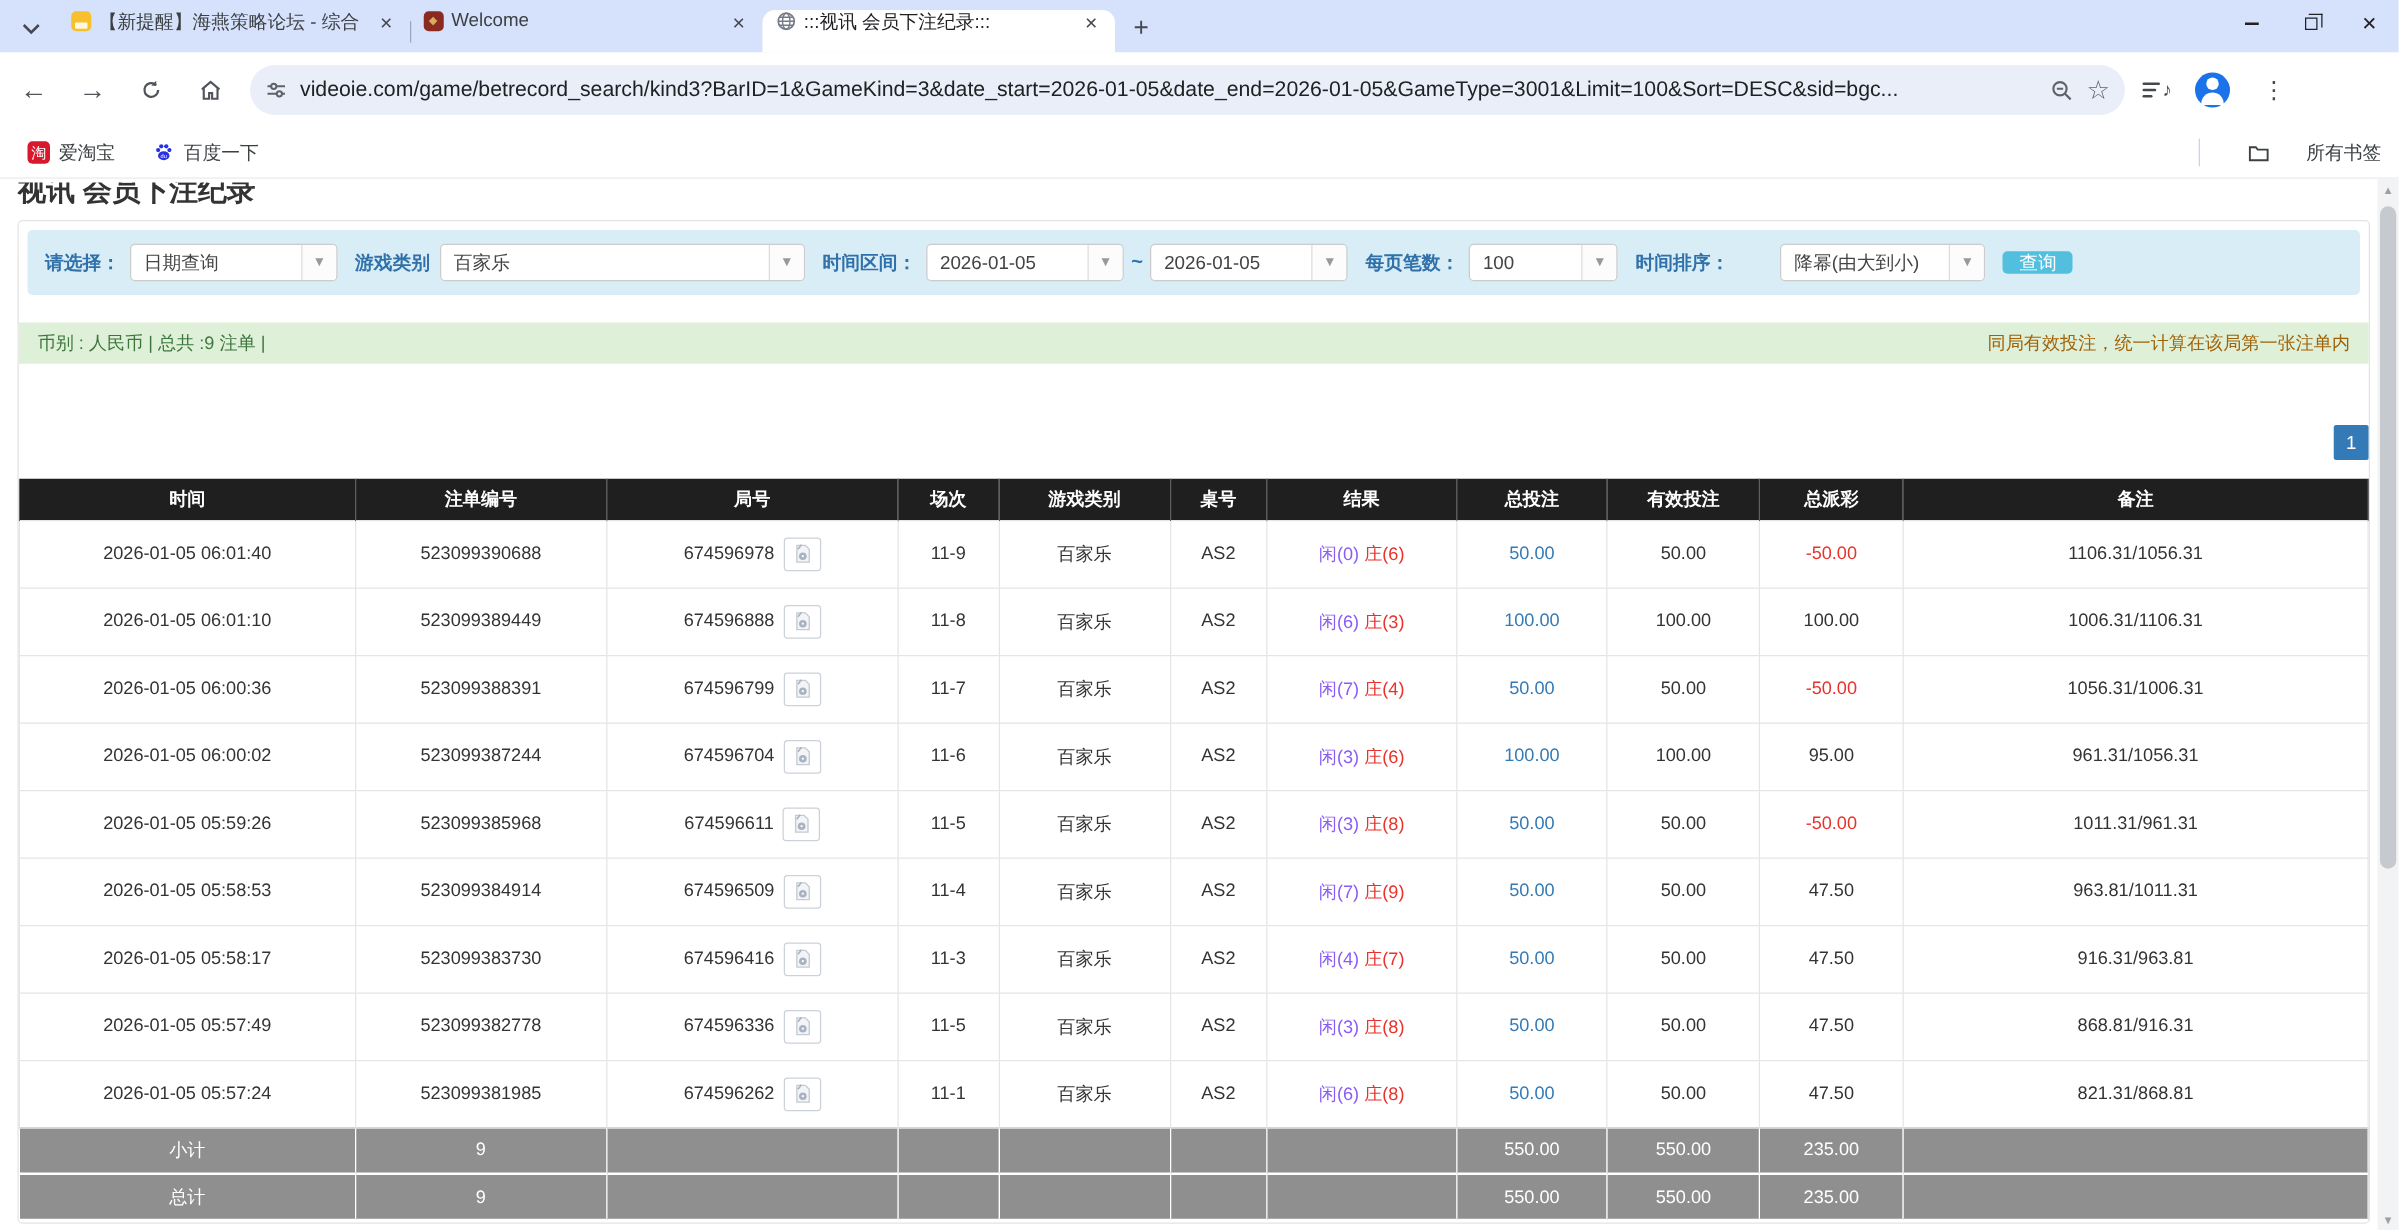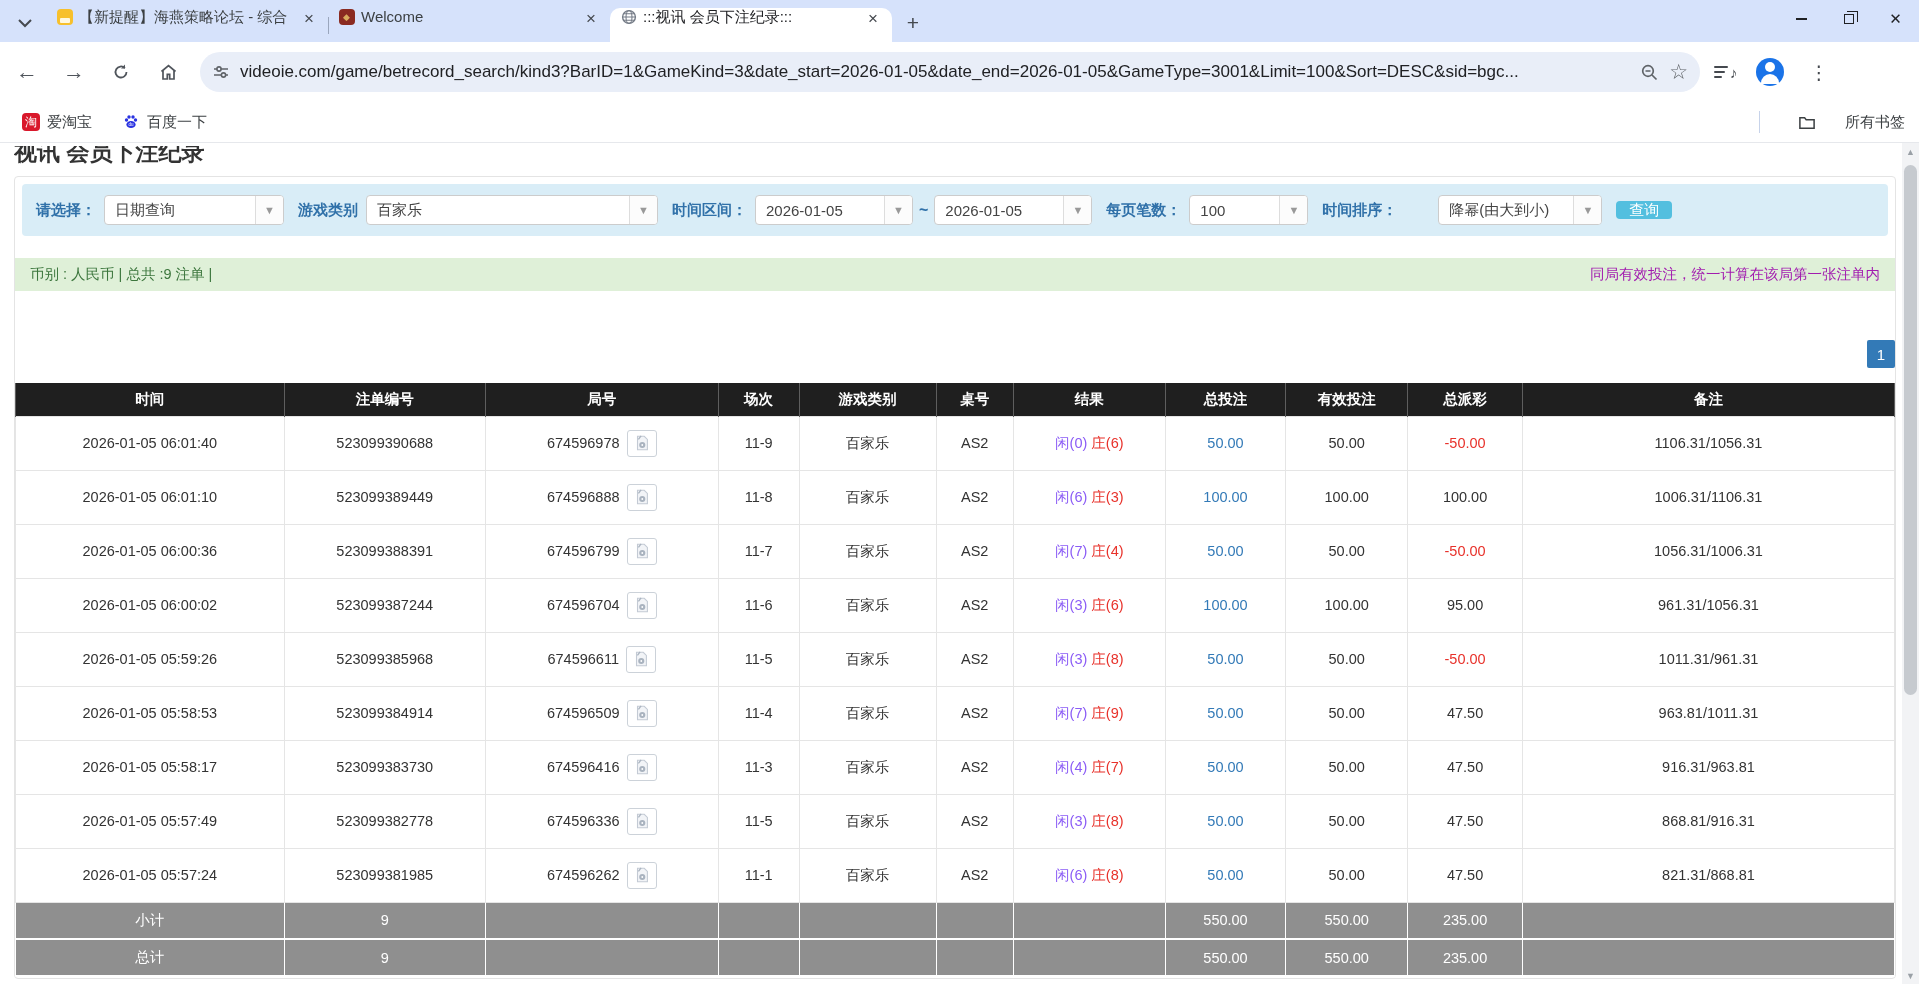--- a/index.html
+++ b/index.html
@@ -51,27 +51,27 @@
   .page-title-clip { height:23px; overflow:hidden; margin:3px 0 0 14px; }
   .page-title-clip h1 { font-size:23px; font-weight:bold; color:#333; margin-top:-9px; white-space:nowrap; }
   .panel { margin:7px 23px 0 14px; border:1px solid #e4e4e4; border-radius:4px; height:803px; overflow:hidden; }
 
   .filterbar { margin:7px; background:#d9edf7; border-radius:4px; height:52px; display:flex; align-items:center; padding:0 14px; white-space:nowrap; }
   .flabel { color:#3071a9; font-weight:bold; font-size:15px; margin:0 8px 0 14px; }
   .flabel:first-child { margin-left:0; }
   .fselect { background:#fff; border:1px solid #ccc; border-radius:4px; height:30px; display:flex; align-items:center; overflow:hidden; }
   .fselect .val { padding:0 10px; font-size:15px; color:#444; flex:1; }
   .fselect .caret { width:28px; align-self:stretch; border-left:1px solid #ddd; background:#fcfcfc; color:#999; font-size:11px; display:flex; align-items:center; justify-content:center; }
-  .w-select { width:180px;gap:20px; } .w-game { width:292px; } .w-date { width:158px; } .w-pp { width:119px;gap:20px; } .w-sort { width:164px;margin-left:33px; }
+  .w-select { width:166px;gap:20px; } .w-game { width:292px; } .w-date { width:158px; } .w-pp { width:119px;gap:20px; } .w-sort { width:164px;margin-left:33px; }
   .tilde { color:#3071a9; font-weight:bold; margin:0 6px; }
   .query-btn { margin-left:14px; background:#53bfdf; color:#fff; border:none; border-radius:4px; height:18px; padding:0 13px; font-size:15px; cursor:pointer; }
 
   .statusbar { margin-top:22px; background:#dff0d8; height:33px; display:flex; align-items:center; justify-content:space-between; padding:0 15px; font-size:14.5px; }
   .status-left { color:#3c763d; }
-  .status-right { color:#a21caf; }
+  .status-right { color:#a16207; }
 
   .pager-row { margin-top:49px; display:flex; justify-content:flex-end; }
   .page-btn { width:28px; height:28px; background:#337ab7; color:#fff; font-size:15px; display:flex; align-items:center; justify-content:center; border-radius:2px; cursor:pointer; }
 
   table.bets { width:100%; border-collapse:collapse; table-layout:fixed; margin-top:15px; font-size:14.5px; color:#333; }
   table.bets thead th { background:#1f1f1f; color:#fff; font-weight:bold; height:33px; border-right:1px solid #5e5e5e; border-left:1px solid #5e5e5e; }
   table.bets tbody td { height:54px; text-align:center; border:1px solid #e5e5e5; background:#fff; overflow:hidden; white-space:nowrap; }
   table.bets tbody td.link { color:#337ab7; cursor:pointer; }
   table.bets tbody td.neg { color:#e8322b; }
   .player { color:#8b5cf6; } .banker { color:#e8322b; }

